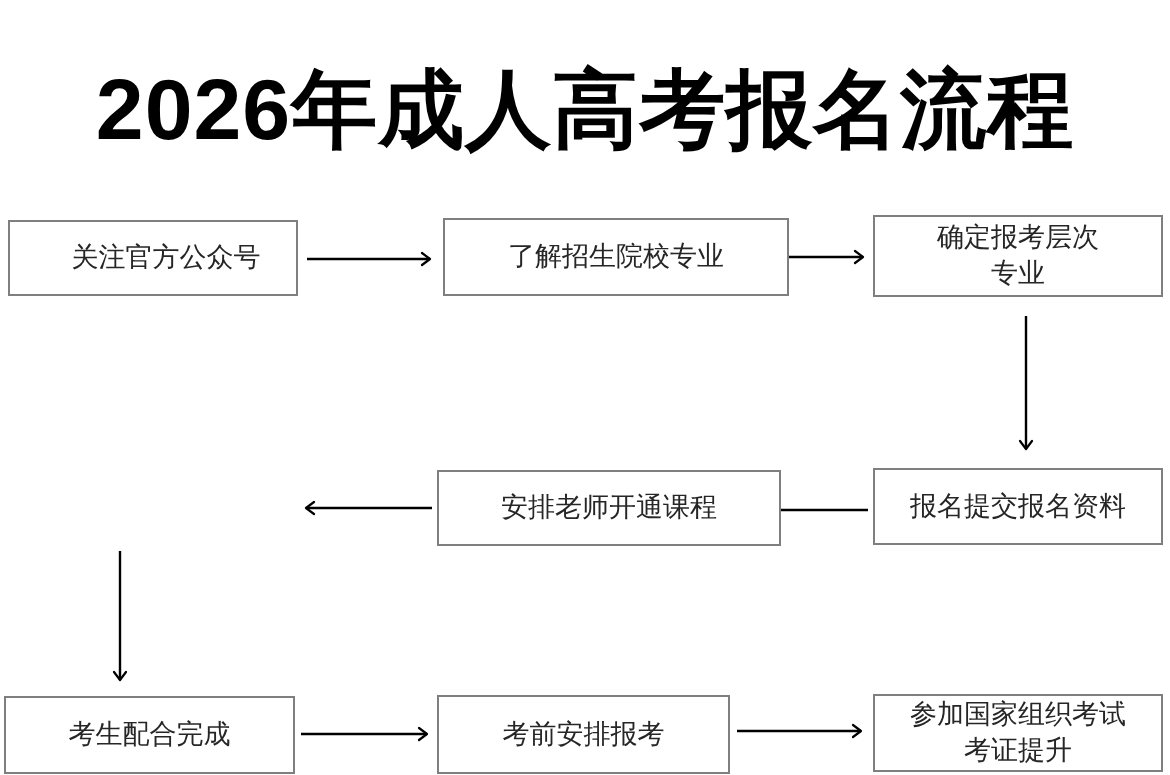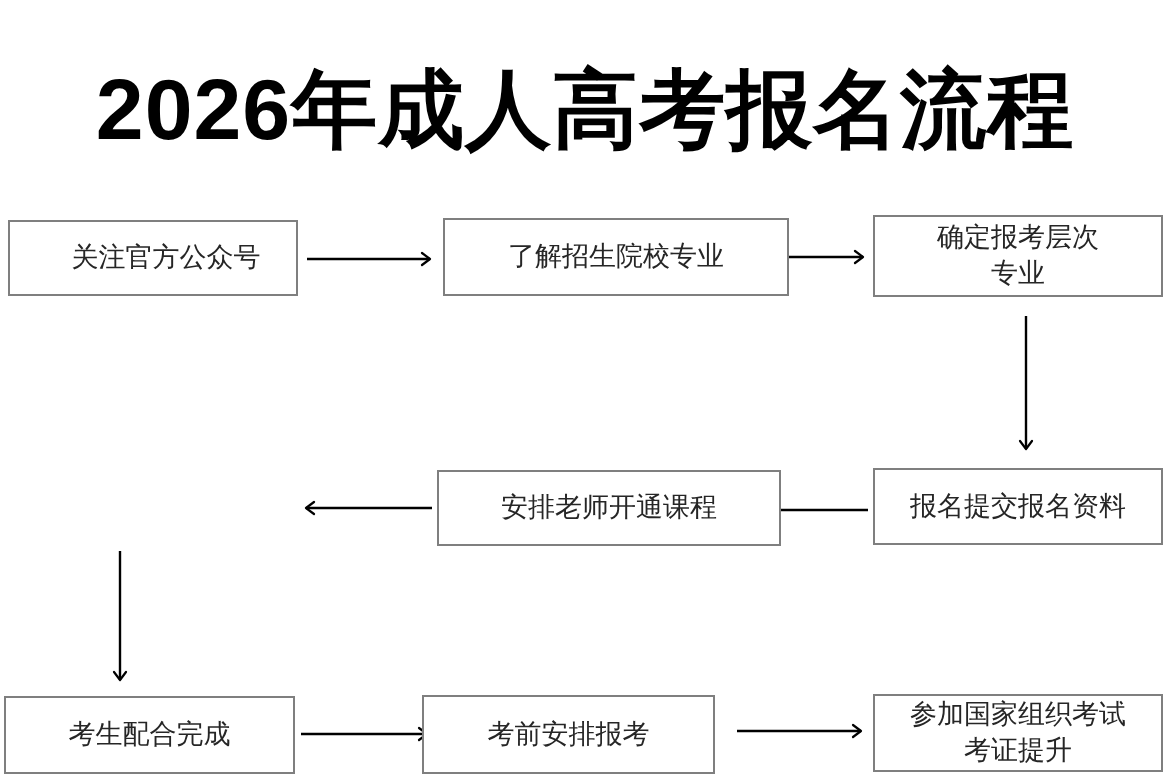--- a/index.html
+++ b/index.html
@@ -52,21 +52,21 @@
     color: #262626;
     white-space: nowrap;
   }
   .b1 { left: 8px;   top: 192px; width: 290px; height: 76px; padding-left: 26px; }
   .b2 { left: 443px; top: 190px; width: 346px; height: 78px; }
   .b3 { left: 873px; top: 187px; width: 290px; height: 82px; }
   .b4 { left: 873px; top: 440px; width: 290px; height: 77px; }
   .b5 { left: 437px; top: 442px; width: 344px; height: 76px; }
   .b6 { left: 4px;   top: 441px; width: 291px; height: 77px; }
   .b7 { left: 4px;   top: 668px; width: 291px; height: 78px; }
-  .b8 { left: 422px; top: 667px; width: 293px; height: 79px; }
+  .b8 { left: 437px; top: 667px; width: 293px; height: 79px; }
   .b9 { left: 873px; top: 666px; width: 290px; height: 78px; }
 </style>
 </head>
 <body>
 
 <div class="canvas">
 
   <h1 class="title">2026年成人高考报名流程</h1>
 
   <svg class="arrows" width="1170" height="775" viewBox="0 0 1170 775">

